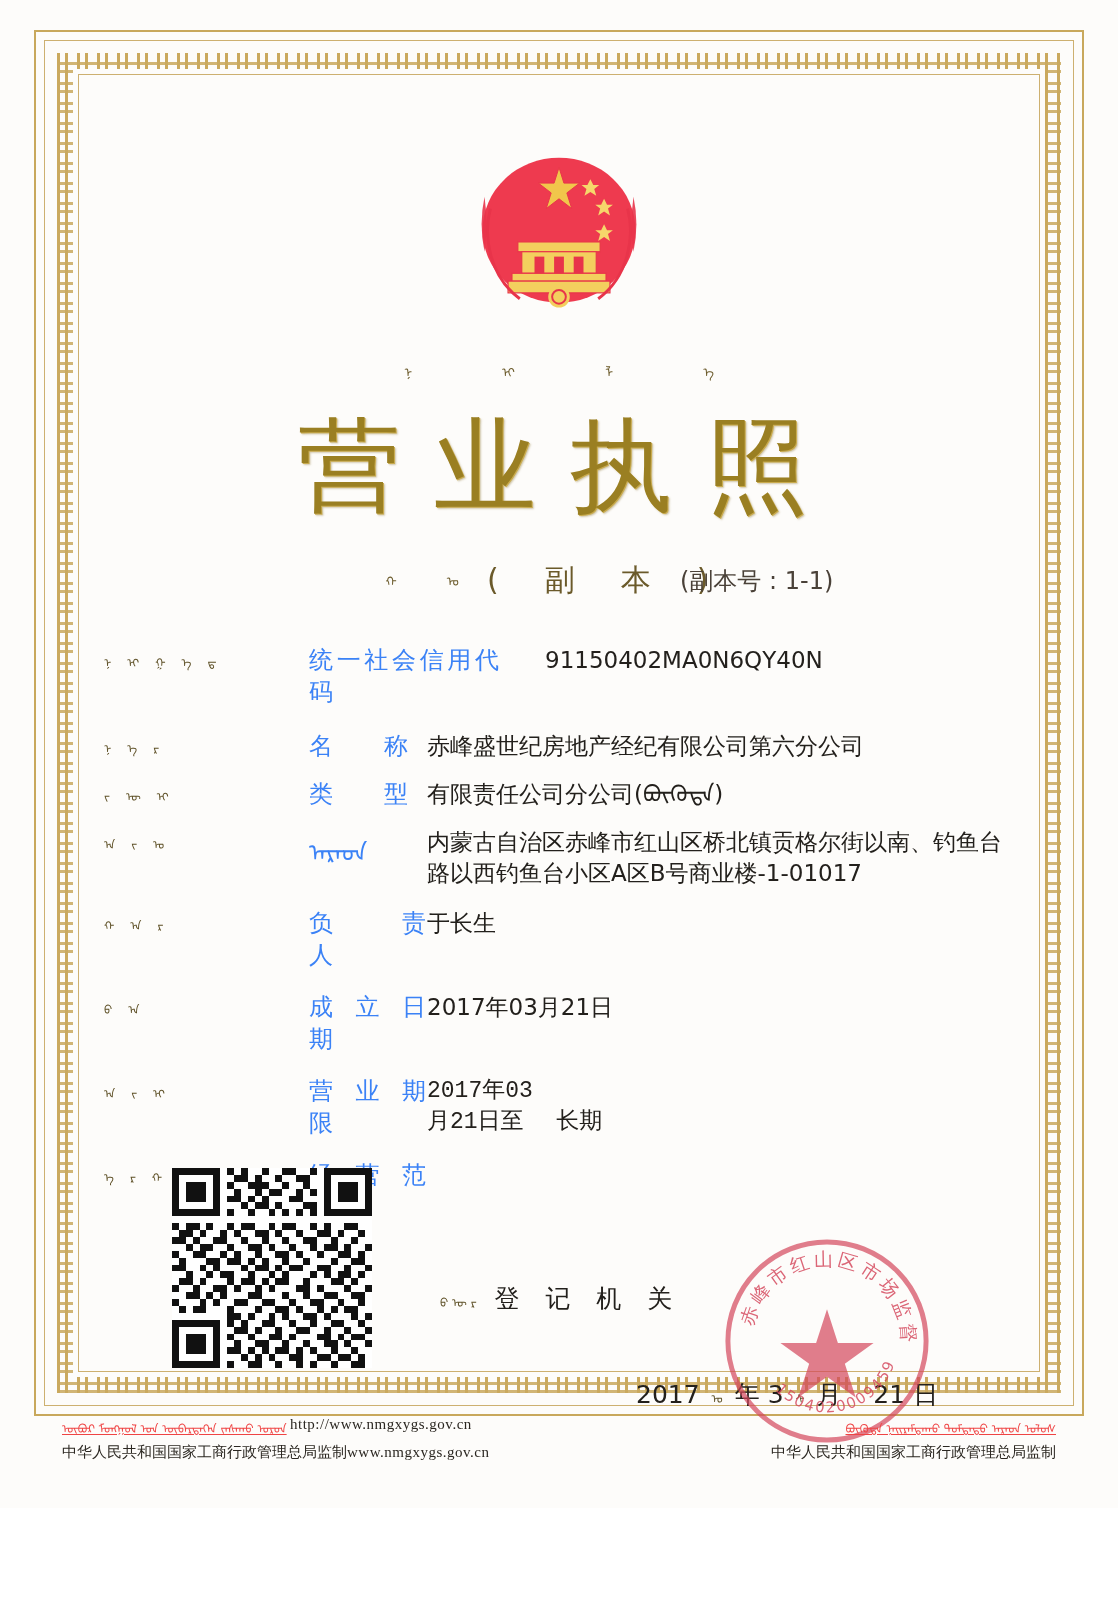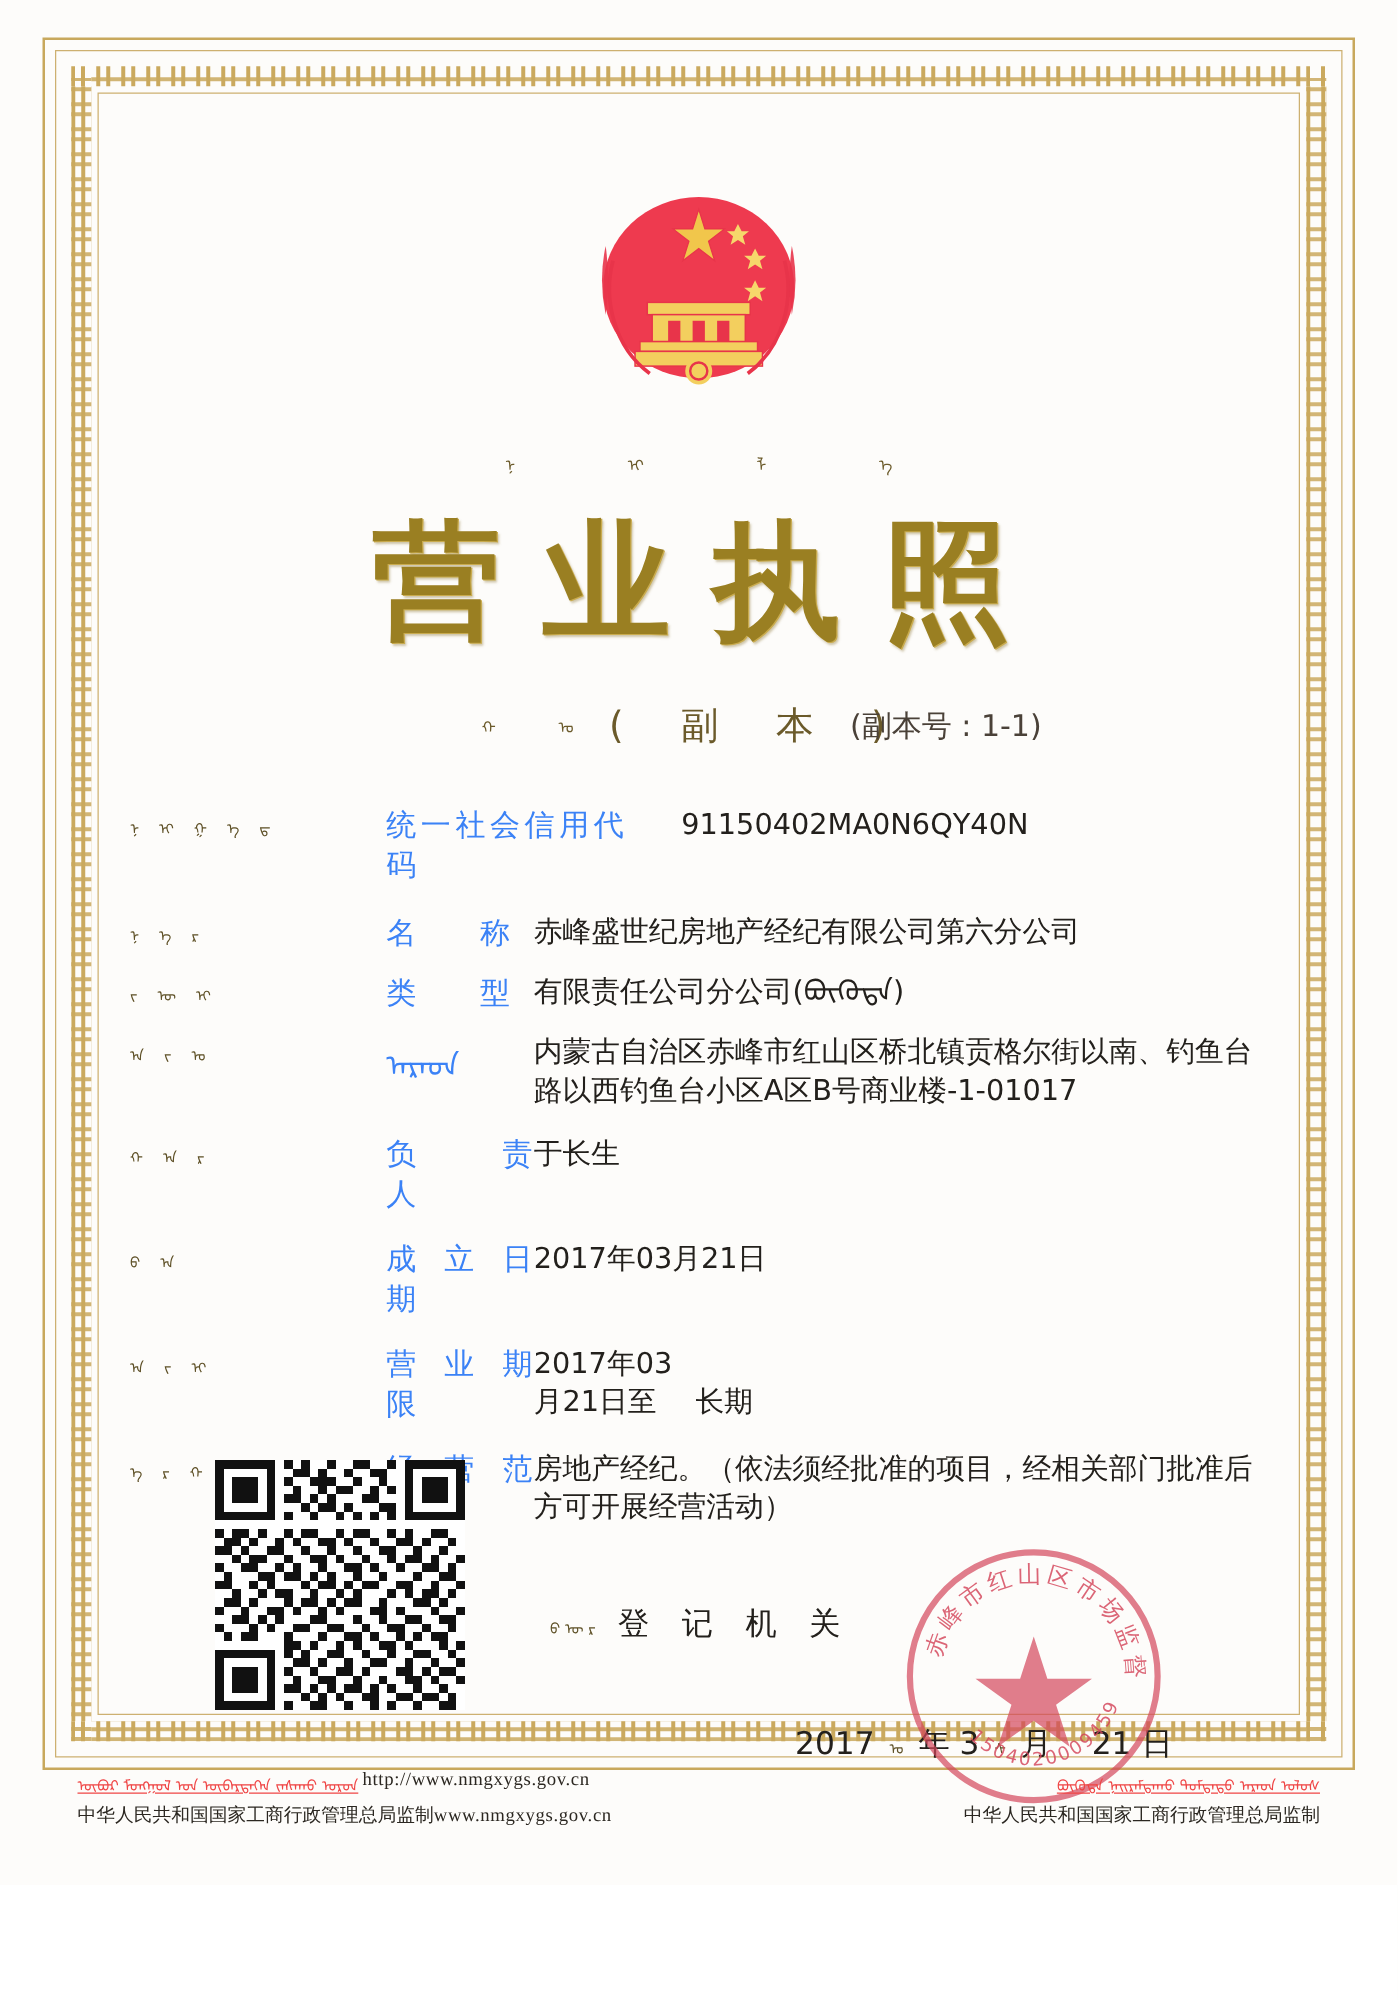--- a/index.html
+++ b/index.html
@@ -83,21 +83,21 @@
   }
   .mongol-top span { display: inline-block; margin: 0 42px; }
 
   .title {
     position: absolute;
     top: 412px;
     left: 0; right: 12px;
     text-align: center;
     font-size: 102px;
     line-height: 1.05;
-    font-weight: 700;
+    font-weight: 400;
     letter-spacing: 34px;
     text-indent: 34px;
     color: #9a7f22;
     font-family: "DejaVu Sans", sans-serif;
     text-shadow: 1px 1px 0 #c9ab4e, 2px 2px 2px rgba(120,95,20,.35);
   }
   .subtitle-row {
     position: absolute;
     top: 560px;
     left: 0; right: 0;
@@ -156,21 +156,21 @@
     flex: 1;
     font-size: 23px;
     color: #23201c;
     line-height: 1.35;
     font-family: "DejaVu Sans", sans-serif;
     padding-top: 5px;
     word-break: break-all;
   }
   .code-row .value { font-size: 23px; padding-left: 46px; }
   .code-row .cn-label { flex: 0 0 190px; letter-spacing: 0; }
-  .term-to { display: inline-block; width: 122px; }
+  .term-to { display: inline-block; width: 122px; font-family: Liberation Mono, monospace; }
 
   
   .qr {
     position: absolute;
     left: 172px;
     top: 1168px;
     width: 200px;
     height: 200px;
   }
 
@@ -384,21 +384,20 @@
         <span class="term-to">2017年03月21日至</span>
         <span>长期</span>
       </div>
     </div>
 
     <div class="field-row" style="margin-top:16px">
       <div class="mon-label">
         <span>ᠡ</span><span>ᠷ</span><span>ᠬ</span>
       </div>
       <div class="cn-label">经 营 范 围</div>
-      <div class="value">房地产经纪。（依法须经批准的项目，经相关部门批准后方可开展经营活动）</div>
     </div>
 
   </div>
 
   <div class="qr">
     <svg viewBox="0 0 29 29" width="200" height="200" shape-rendering="crispEdges">
       <rect width="29" height="29" fill="#ffffff"></rect>
       <g fill="#111111">
         <rect x="0" y="0" width="7" height="1"></rect>
           <rect x="0" y="6" width="7" height="1"></rect>

